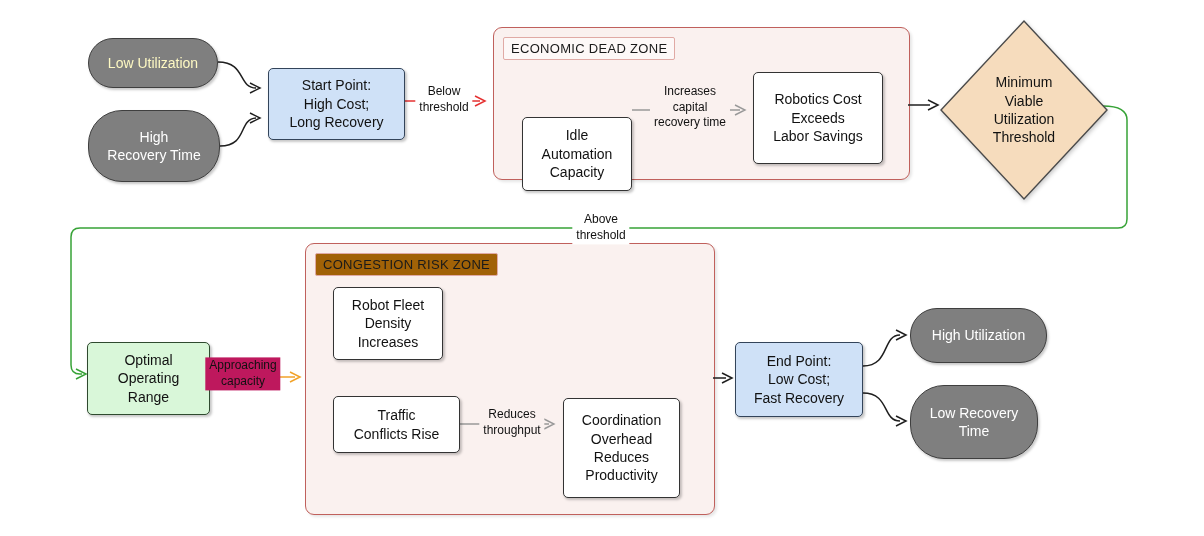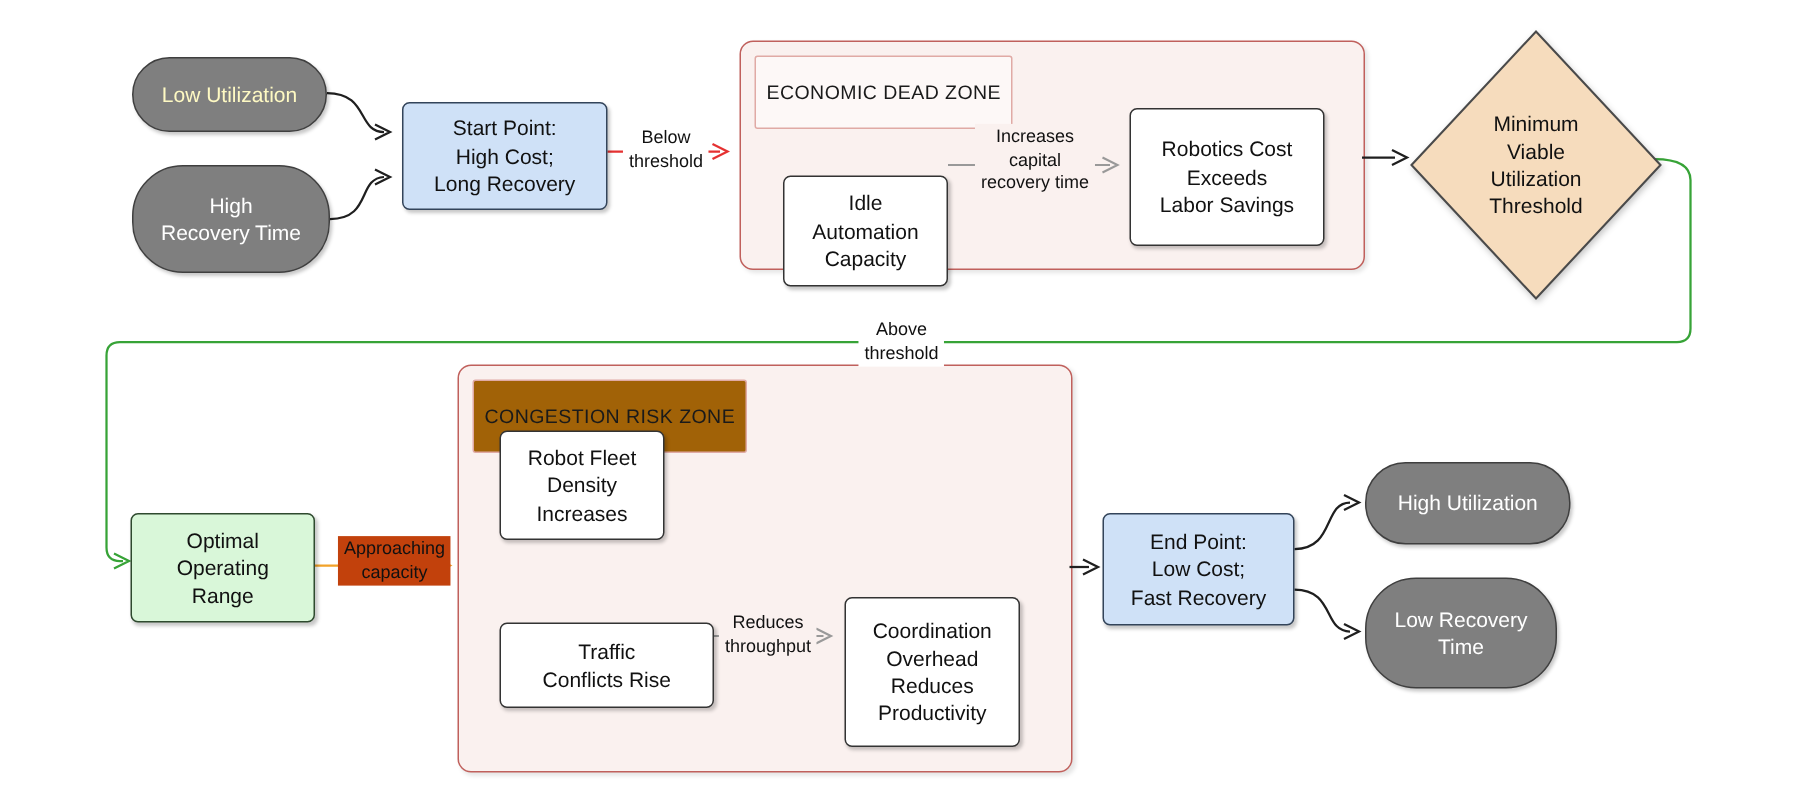--- a/index.html
+++ b/index.html
@@ -16,21 +16,21 @@
     border-radius: 9px;
     box-shadow: 2px 2px 3px rgba(0,0,0,0.10);
     z-index: 1;
   }
   .zone-title {
     position: absolute;
     left: 9px; top: 9px;
     display: inline-block;
     border: 1px solid;
     border-radius: 2px;
-    padding: 16px 7px;
+    padding: 3px 7px;
     font-size: 13px;
     letter-spacing: 0.3px;
     color: #1a1a1a;
     white-space: nowrap;
   }
   svg.edges { position:absolute; left:0; top:0; z-index:2; }
   .node {
     position: absolute;
     display: flex;
     align-items: center;
@@ -144,21 +144,21 @@
 Threshold</div>
 
   <div class="node rect" style="left: 87px; top: 342px; width: 123px; height: 73px; background-color: rgb(217, 247, 217); border-color: rgb(47, 74, 47);">Optimal
 Operating
 Range</div>
 
   <div class="node rect" style="left: 333px; top: 287px; width: 110px; height: 73px; background-color: rgb(255, 255, 255); border-color: rgb(51, 51, 51);">Robot Fleet
 Density
 Increases</div>
 
-  <div class="node rect" style="left: 333px; top: 415px; width: 143px; height: 57px; background-color: rgb(255, 255, 255); border-color: rgb(51, 51, 51);">Traffic
+  <div class="node rect" style="left: 333px; top: 396px; width: 127px; height: 57px; background-color: rgb(255, 255, 255); border-color: rgb(51, 51, 51);">Traffic
 Conflicts Rise</div>
 
   <div class="node rect" style="left: 563px; top: 377px; width: 117px; height: 100px; background-color: rgb(255, 255, 255); border-color: rgb(51, 51, 51); margin-top: 21px;">Coordination
 Overhead
 Reduces
 Productivity</div>
 
   <div class="node rect" style="left: 735px; top: 342px; width: 128px; height: 75px; background-color: rgb(207, 225, 247); border-color: rgb(51, 68, 90);">End Point:
 Low Cost;
 Fast Recovery</div>
@@ -171,19 +171,19 @@
   <div class="edge-label" style="left: 444px; top: 100px; background-color: rgb(255, 255, 255);">Below
 threshold</div>
 
   <div class="edge-label" style="left: 690px; top: 107px; background-color: rgb(250, 241, 239);">Increases
 capital
 recovery time</div>
 
   <div class="edge-label" style="left: 601px; top: 228px; background-color: rgb(255, 255, 255);">Above
 threshold</div>
 
-  <div class="edge-label" style="left: 263px; top: 374px; background-color: #c2410c;">Approaching
+  <div class="edge-label" style="left: 243px; top: 374px; background-color: #be185d;">Approaching
 capacity</div>
 
   <div class="edge-label" style="left: 512px; top: 423px; background-color: rgb(250, 241, 239);">Reduces
 throughput</div>
 
 </div>
 
 </body></html>

